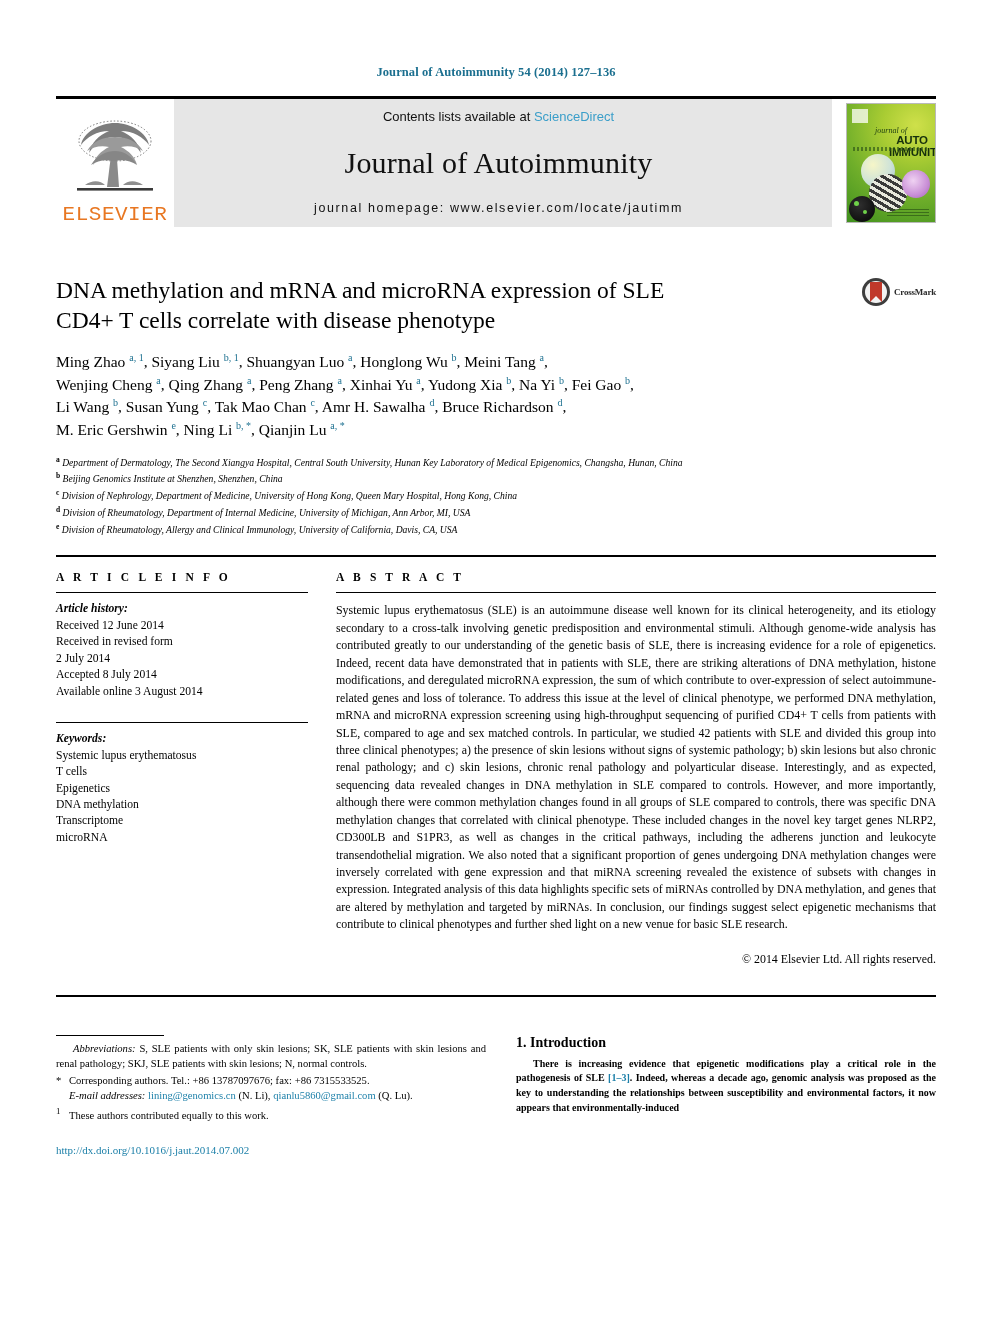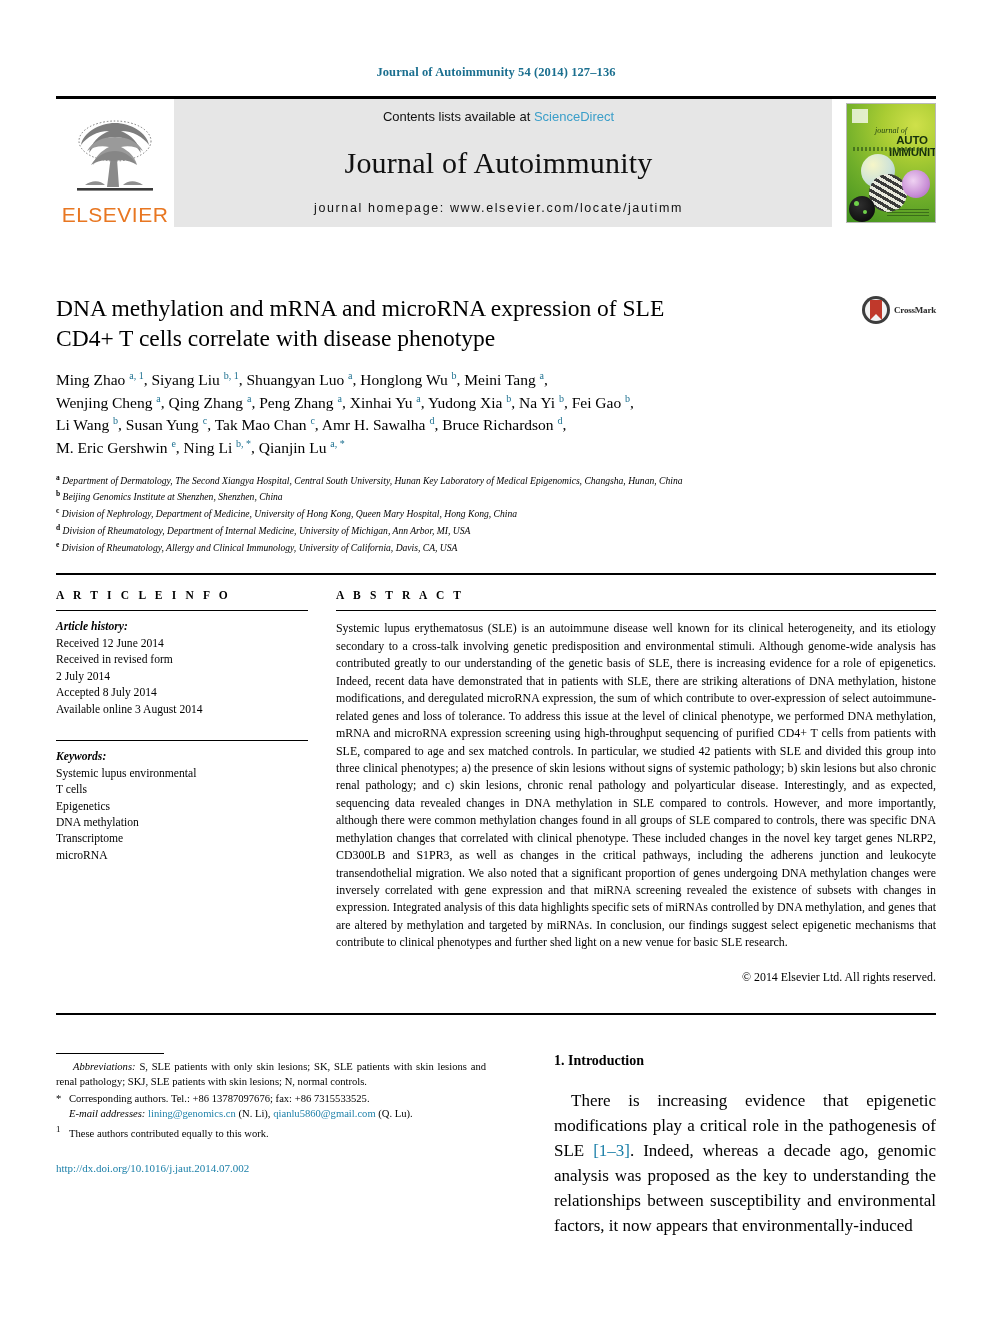--- a/index.html
+++ b/index.html
@@ -47,21 +47,21 @@
     display: flex;
     flex-direction: column;
     align-items: center;
     justify-content: flex-end;
     padding-bottom: 2px;
     background: #fff;
   }
   .tree-svg { display:block; }
   .elsevier-word {
     color: #e87722;
-    font-family: Liberation Sans, sans-serif;
+    font-family: Liberation Mono, monospace;
     font-size: 21px;
     letter-spacing: .5px;
     line-height: 1;
     margin-top: 1px;
   }
   .journal-band {
     flex: 1 1 auto;
     background: #e6e6e6;
     display: flex;
     flex-direction: column;
@@ -135,21 +135,21 @@
   .cover .c4 { width:26px;height:26px; top:92px; left:2px;
     background: radial-gradient(circle at 40% 35%, #2f2f2f, #101010 70%); }
   .cover .c4b { width:5px;height:5px; top:97px; left:7px; background:#6fd14a; }
   .cover .c4c { width:4px;height:4px; top:106px; left:16px; background:#6fd14a; }
   .cover .cov-foot { position:absolute; bottom:6px; left:40px; right:6px; height:9px;
     background: repeating-linear-gradient(0deg,#244a12 0 1px,transparent 1px 3px); opacity:.6; }
 
   
   .title-area {
     display: flex;
-    margin-top: 66px;
+    margin-top: 48px;
   }
   .title-left { flex: 1 1 auto; }
   .art-title {
     font-family: "Liberation Serif", serif;
     font-size: 23.5px;
     line-height: 1.28;
     color: #000;
     margin: 0;
     font-weight: normal;
     max-width: 700px;
@@ -236,21 +236,20 @@
 
   .rule-bottom {
     border-top: 2.2px solid #000;
     margin-top: 28px;
   }
 
   
   .bottom {
     display: flex;
     margin-top: 38px;
-    gap: 38px;
   }
   .bot-left { flex: 0 0 430px; padding-right: 30px; position: relative; }
   .bot-right { flex: 1 1 auto; }
 
   .foot-rule {
     width: 108px;
     border-top: 1.3px solid #000;
     margin-bottom: 5px;
   }
   .footnotes {
@@ -265,25 +264,26 @@
 
   .doi-block { margin-top: 20px; font-size: 11px; line-height: 1.45; }
   .doi-block .doi { color: #1b7fa8; }
 
   .intro-head {
     font-family: "Liberation Serif", serif;
     font-size: 14px;
     font-weight: bold;
   }
   .intro-body {
-    margin-top: 20px;
-    font-size: 17px;
+    margin-top: 6px;
+    font-size: 10px;
     line-height: 1.47;
     text-align: justify;
     text-indent: 17px;
+    font-weight: bold;
   }
   .intro-body a.ref { color: #1b7fa8; text-decoration: none; }
 </style>
 </head>
 <body>
 
 <div class="page">
 
   <div class="citation-line">Journal of Autoimmunity 54 (2014) 127–136</div>
 
@@ -378,21 +378,21 @@
         <div>Received in revised form</div>
         <div>2 July 2014</div>
         <div>Accepted 8 July 2014</div>
         <div>Available online 3 August 2014</div>
       </div>
 
       <div class="kw-rule"></div>
 
       <div class="info-group">
         <div class="lbl">Keywords:</div>
-        <div>Systemic lupus environmental</div>
+        <div>Systemic lupus erythematosus</div>
         <div>T cells</div>
         <div>Epigenetics</div>
         <div>DNA methylation</div>
         <div>Transcriptome</div>
         <div>microRNA</div>
       </div>
     </div>
 
     <div class="col-abs">
       <div class="sec-head">A B S T R A C T</div>

